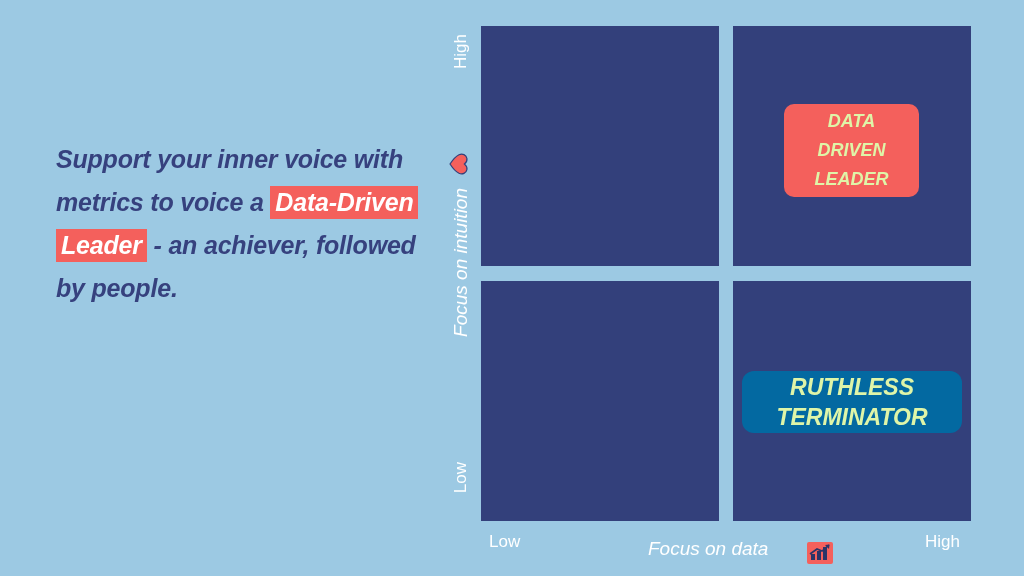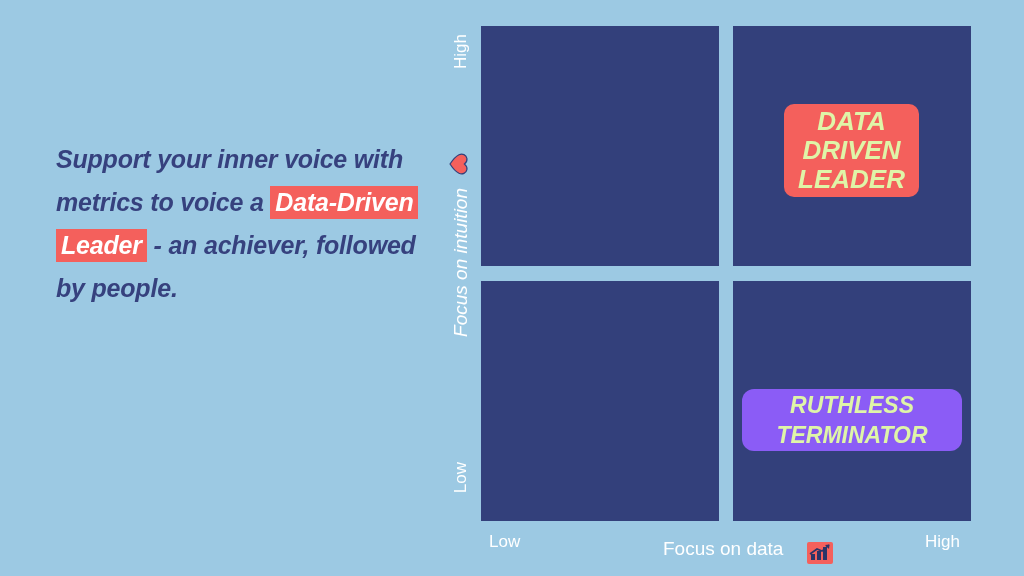--- a/index.html
+++ b/index.html
@@ -73,27 +73,27 @@
     background: #A4CEE5;
     border-radius: 10px;
     font-size: 23px;
     line-height: 28px;
   }
   #tag-data-driven-leader {
     left: 303px; top: 78px;
     width: 135px; height: 93px;
     background: #F4605C;
     border-radius: 10px;
-    font-size: 26px;
+    font-size: 18px;
     line-height: 29px;
   }
   #tag-ruthless-terminator {
-    left: 261px; top: 363px;
+    left: 261px; top: 345px;
     width: 220px; height: 62px;
-    background: #8b5cf6;
+    background: #0369a1;
     border-radius: 12px;
     font-size: 23px;
     line-height: 30px;
   }
 
   
   .axis-text {
     position: absolute;
     color: #FFFFFF;
     font-size: 17px;
@@ -112,22 +112,22 @@
   #heart-icon {
     position: absolute;
     left: 447px; top: 152px;
     width: 24px; height: 22px;
   }
 
   #x-low  { left: 489px; top: 532px; }
   #x-high { left: 925px; top: 532px; }
   #x-axis-title {
     left: 648px; top: 538px;
+    font-style: italic;
     font-size: 19px;
-    margin-left: 15px;
   }
   #chart-icon {
     position: absolute;
     left: 807px; top: 542px;
     width: 26px; height: 22px;
     background: #F4605C;
     border-radius: 2px;
   }
 </style>
 </head>

